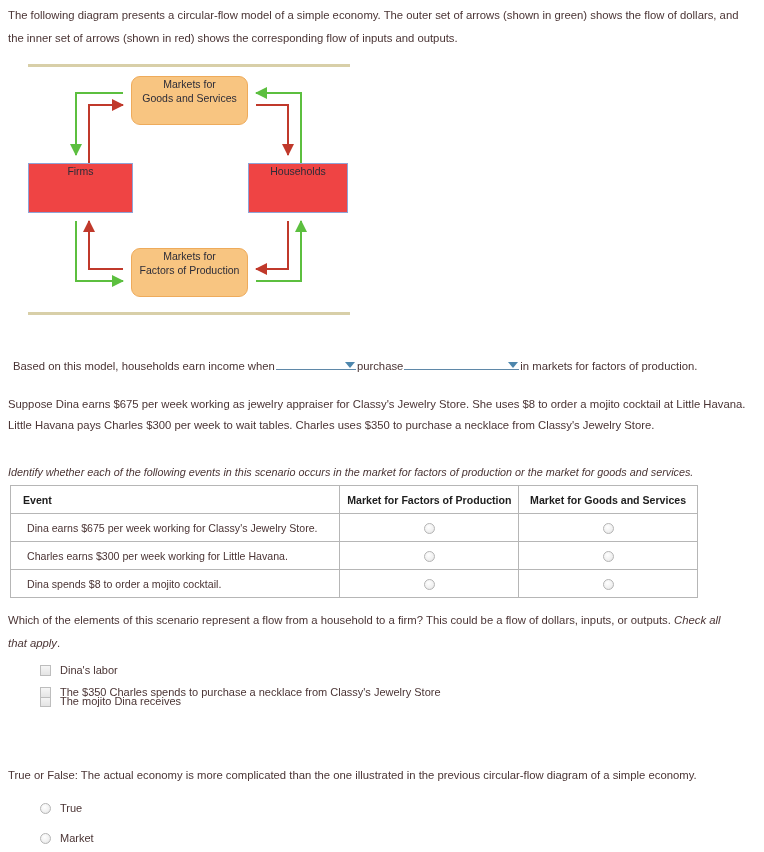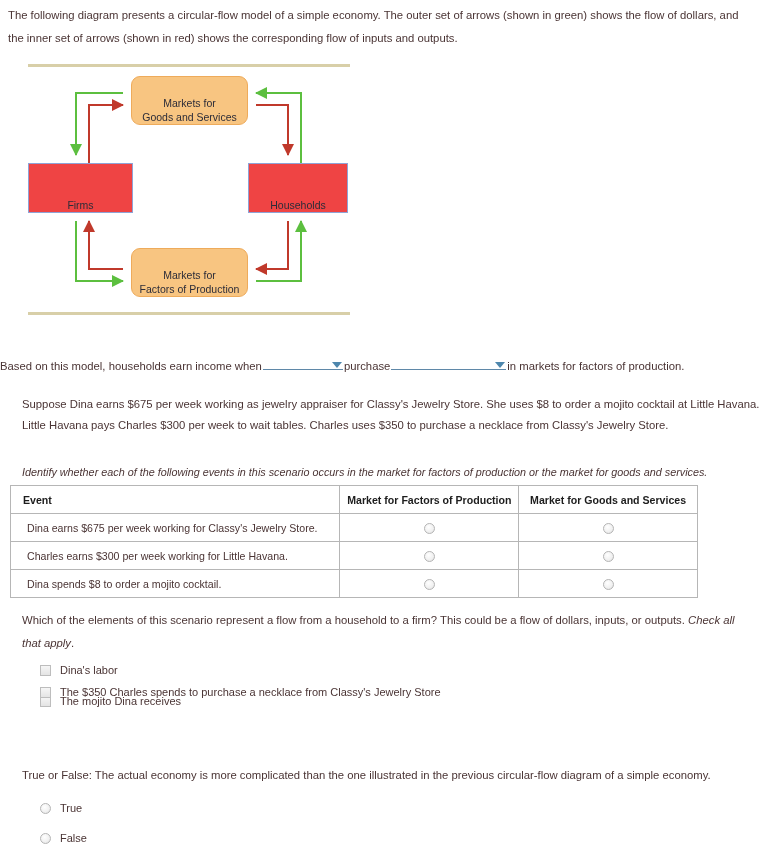--- a/index.html
+++ b/index.html
@@ -14,33 +14,33 @@
   }
   .page{position:relative;width:764px;height:621px;}
 
   
   .intro{
     position:absolute;left:8px;top:4px;width:740px;
     font-size:11.3px;line-height:23px;color:#4a3434;
   }
   .para{
     position:absolute;left:8px;width:740px;
-    font-size:11.3px;line-height:23px;color:#4a3434;margin-left:14px;
+    font-size:11.3px;line-height:23px;color:#4a3434;
   }
   .italic{font-style:italic;}
 
   
   .diagram{position:absolute;left:0px;top:55px;width:400px;height:270px;}
   .rule{position:absolute;left:28px;width:322px;height:3px;background:#d8cfa8;}
   .rule.top{top:9px;}
   .rule.bottom{top:257px;}
 
   .dbox{
     position:absolute;
-    display:flex;align-items:flex-end;justify-content:center;
+    display:flex;align-items:flex-start;justify-content:center;
     text-align:center;
     font-size:10.5px;line-height:14px;
     color:#2c2c38;
     box-sizing:border-box;
     z-index:5;
   }
   .dbox.market{
     background:#f8c581;
     border:1px solid #eeab5b;
     border-radius:9px;
@@ -51,21 +51,21 @@
   }
   #box-goods{left:131px;top:21px;width:117px;height:49px;}
   #box-factors{left:131px;top:193px;width:117px;height:49px;}
   #box-firms{left:28px;top:108px;width:105px;height:50px;}
   #box-households{left:248px;top:108px;width:100px;height:50px;}
 
   .diagram svg{position:absolute;left:0;top:0;width:400px;height:270px;z-index:2;}
 
   
   .qline{
-    position:absolute;left:0;width:748px;
+    position:absolute;left:13px;width:748px;
     font-size:11.3px;line-height:20px;color:#4a3434;
     white-space:nowrap;
   }
   .ddown{
     display:inline-block;
     position:relative;
     border-bottom:1px solid #5f88a8;
     vertical-align:baseline;
     height:14px;
     margin:0 1px;
@@ -237,16 +237,16 @@
   <div class="opt" style="top:685px;">
     <span class="chk"></span><span class="lbl">The $350 Charles spends to purchase a necklace from Classy's Jewelry Store</span>
   </div>
 
   <div class="para" style="top:764px;">True or False: The actual economy is more complicated than the one illustrated in the previous circular-flow diagram of a simple economy.</div>
 
   <div class="opt" style="top:801px;">
     <span class="radio"></span><span class="lbl">True</span>
   </div>
   <div class="opt" style="top:831px;">
-    <span class="radio"></span><span class="lbl">False</span>
+    <span class="radio"></span><span class="lbl">Market</span>
   </div>
 
 </div>
 
 </body></html>

